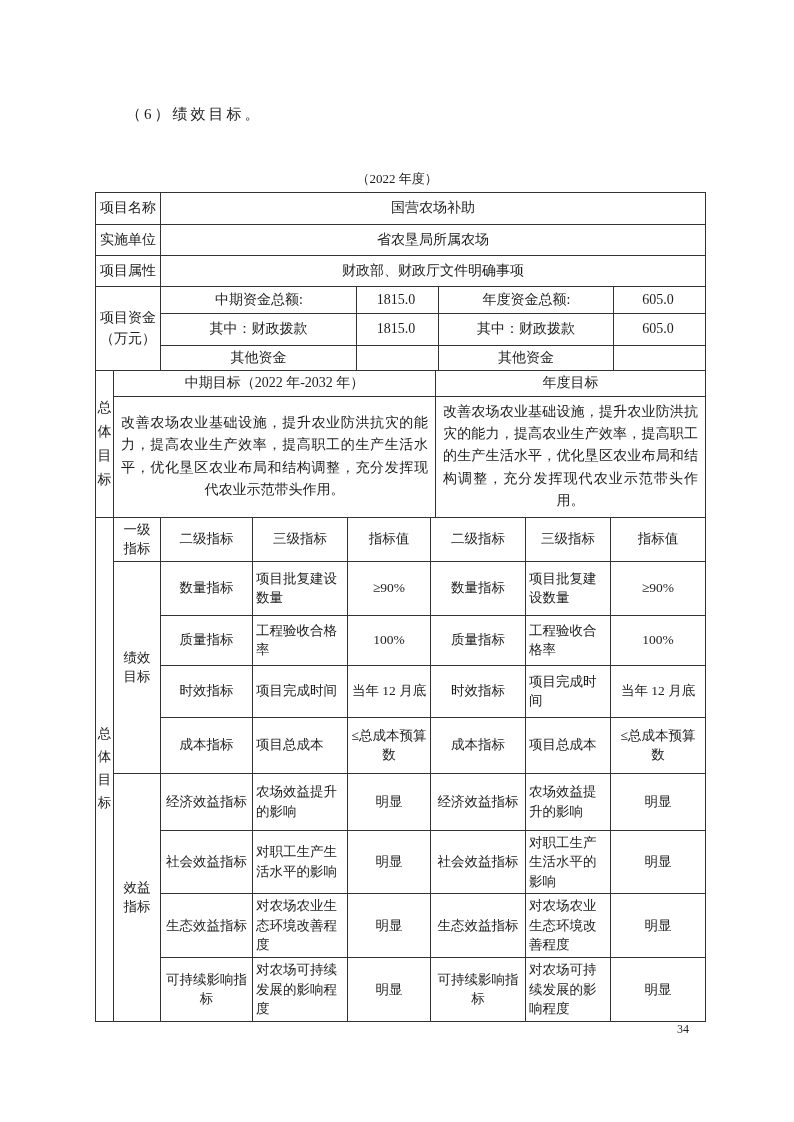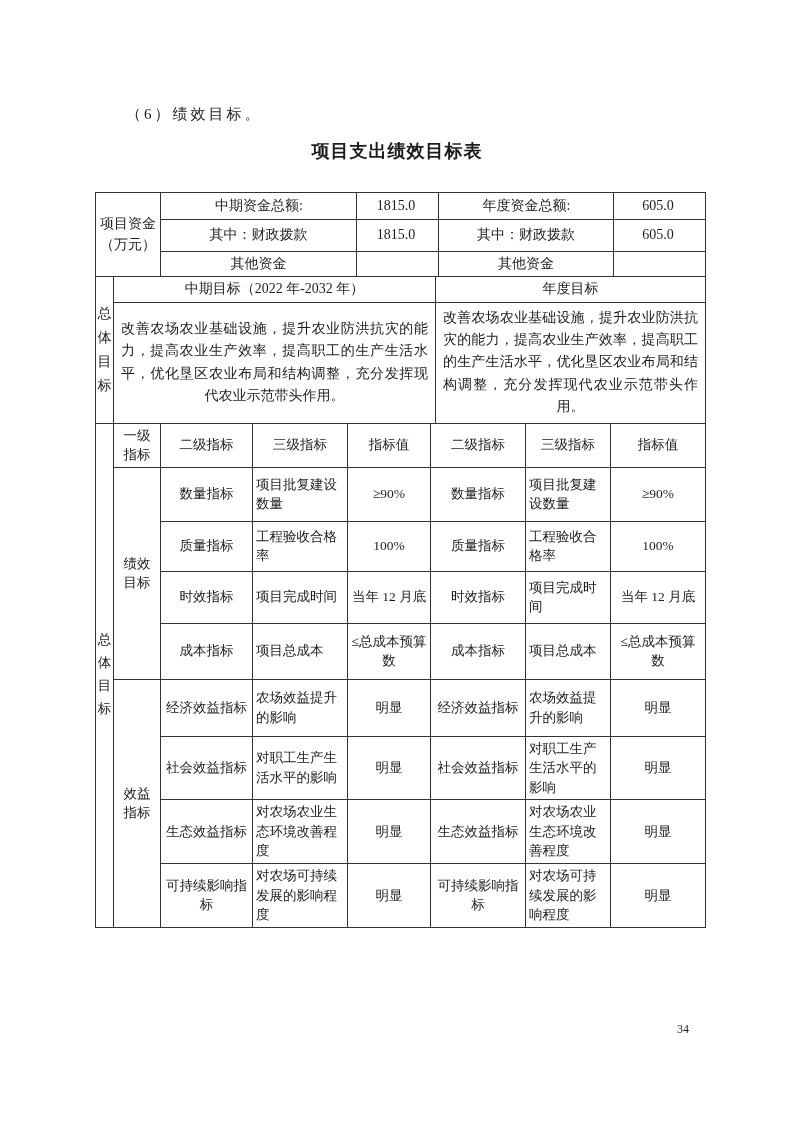--- a/index.html
+++ b/index.html
@@ -29,24 +29,44 @@
   .h44{height:44px}.h50{height:50px}.h52{height:52px}.h54{height:54px}
   .h56{height:56px}.h57{height:57px}.h58{height:58px}.h93{height:93px}
   .pagenum { position:absolute; left:677px; top:1022px; font-size:12px; }
 </style>
 </head>
 <body>
 
 <div class="page">
 
   <div class="heading">（6）绩效目标。</div>
-  <div class="title">项目支出绩效目标表</div>
+  <div class="subtitle">（2022 年度）</div>
 
   <div class="tablewrap">
 
+    <table class="t-info">
+      <colgroup>
+          <col style="width:65px">
+          <col style="width:545px">
+        </colgroup>
+      <tbody>
+          <tr class="h32">
+        <td>项目名称</td>
+        <td>国营农场补助</td>
+      </tr>
+      <tr class="h31">
+        <td>实施单位</td>
+        <td>省农垦局所属农场</td>
+      </tr>
+      <tr class="h31">
+        <td>项目属性</td>
+        <td>财政部、财政厅文件明确事项</td>
+      </tr>
+    </tbody>
+      </table>
 
     <table class="t-fund">
       <colgroup>
         <col style="width:65px">
           <col style="width:196px">
           <col style="width:82px">
         <col style="width:175px">
           <col style="width:92px">
       </colgroup>
       <tbody>

